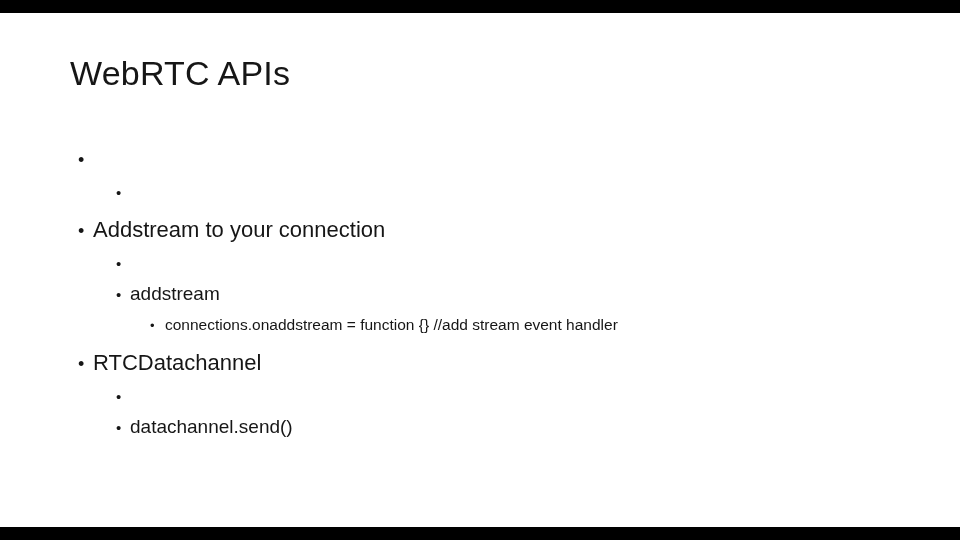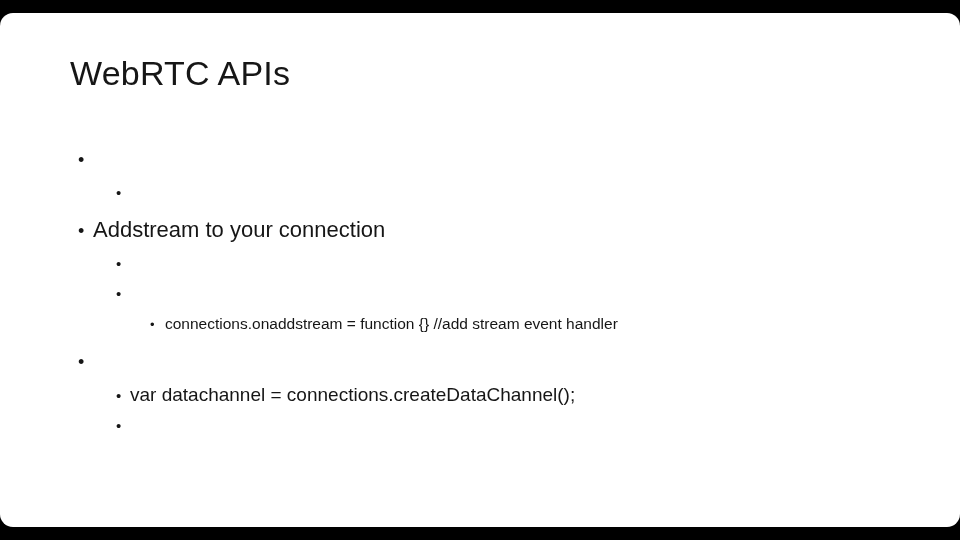--- a/index.html
+++ b/index.html
@@ -27,21 +27,20 @@
   .letterbox.top { top: 0; }
   .letterbox.bottom { bottom: 0; }
   .slide {
     position: absolute;
     top: 13px;
     bottom: 13px;
     left: 0;
     right: 0;
     background: var(--slide-bg, #ffffff);
     color: var(--text, #161616);
-    border-radius: 13px;
   }
   .slide-title {
     position: absolute;
     left: 70px;
     top: 38px;
     margin: 0;
     font-size: 34px;
     font-weight: 400;
     line-height: 44px;
     letter-spacing: 0.2px;
@@ -99,31 +98,33 @@
         </div>
         <div class="bullet l1">
           <span class="marker">•</span>
           <span class="btext">Addstream to your connection</span>
         </div>
         <div class="bullet l2">
           <span class="marker">•</span>
         </div>
         <div class="bullet l2">
           <span class="marker">•</span>
+          <span class="btext">addstream</span>
         </div>
         <div class="bullet l3">
           <span class="marker">•</span>
           <span class="btext">connections.onaddstream = function {} //add stream event handler</span>
         </div>
         <div class="bullet l1">
           <span class="marker">•</span>
+          <span class="btext">RTCDatachannel</span>
         </div>
         <div class="bullet l2">
           <span class="marker">•</span>
-          <span class="btext">var datachannel = connections.createDataChannel();</span>
         </div>
         <div class="bullet l2">
           <span class="marker">•</span>
+          <span class="btext">datachannel.send()</span>
         </div>
       </div>
   </div>
   <div class="letterbox bottom"></div>
 </div>
 
 </body></html>

